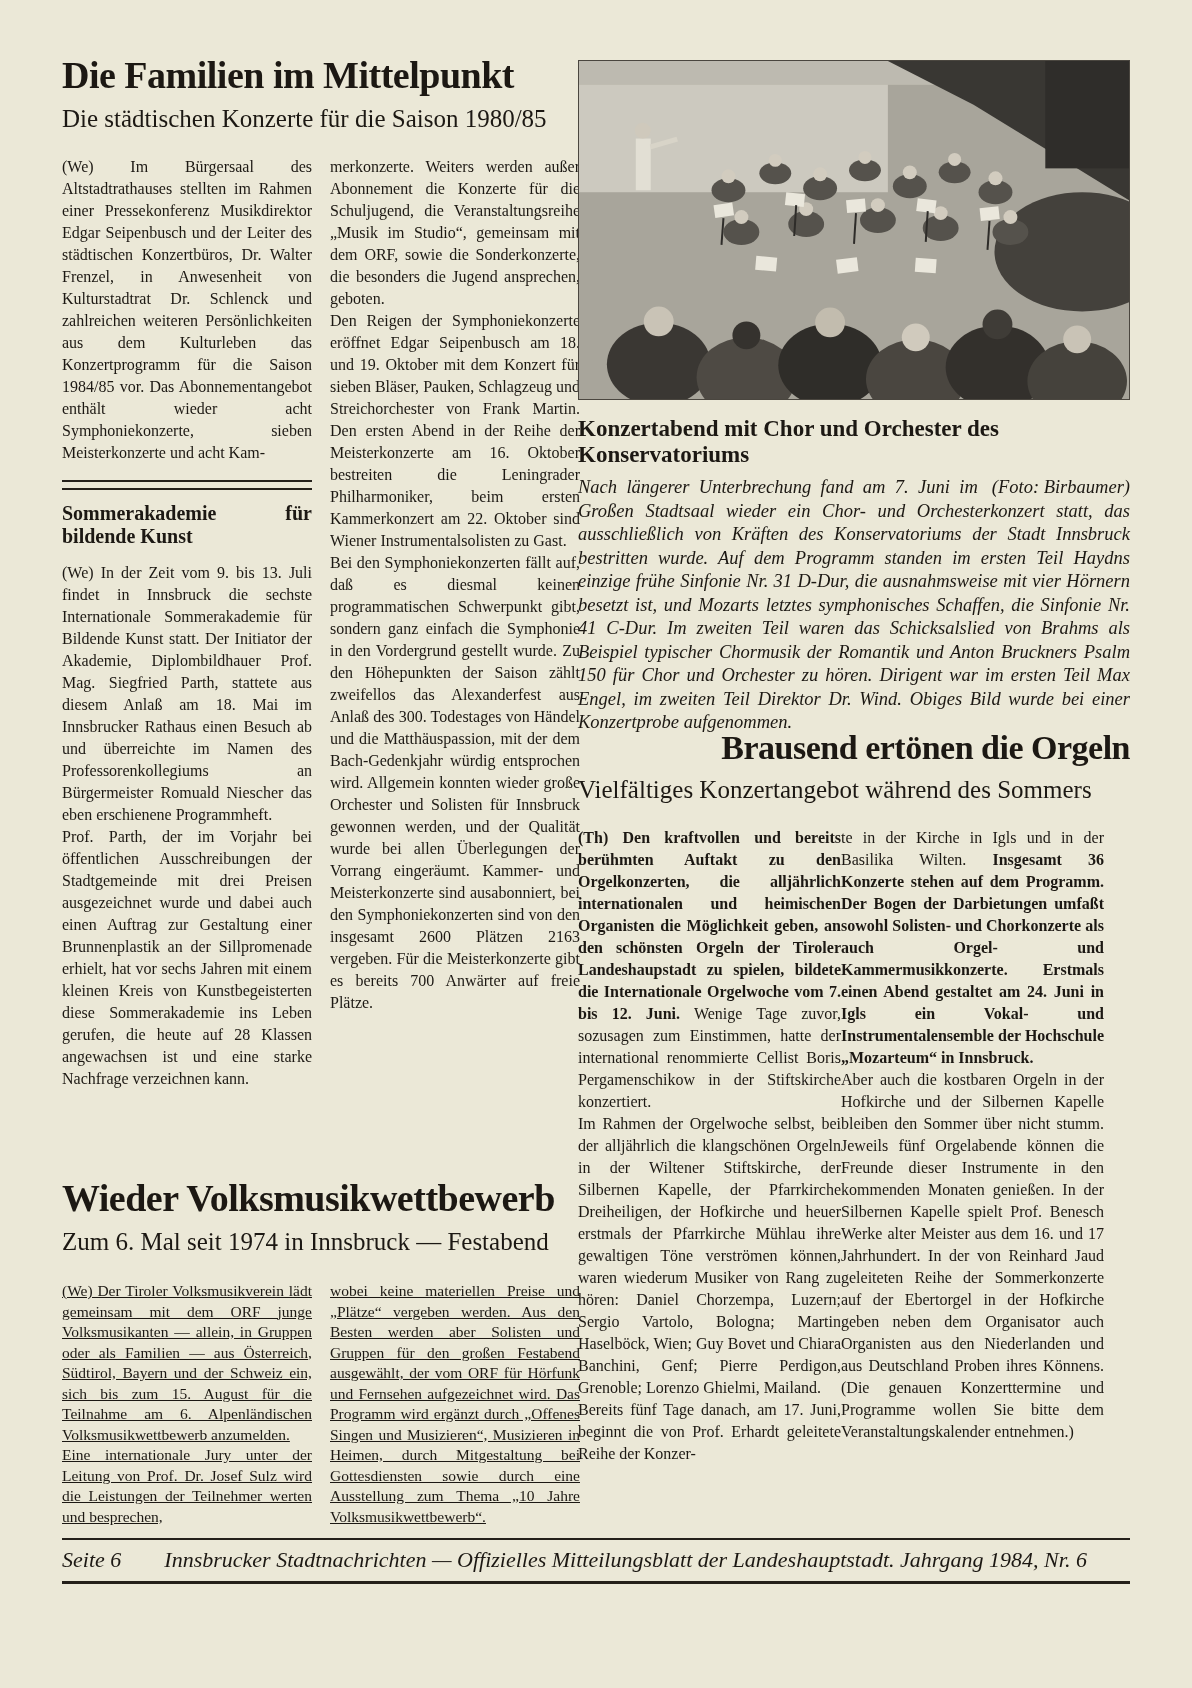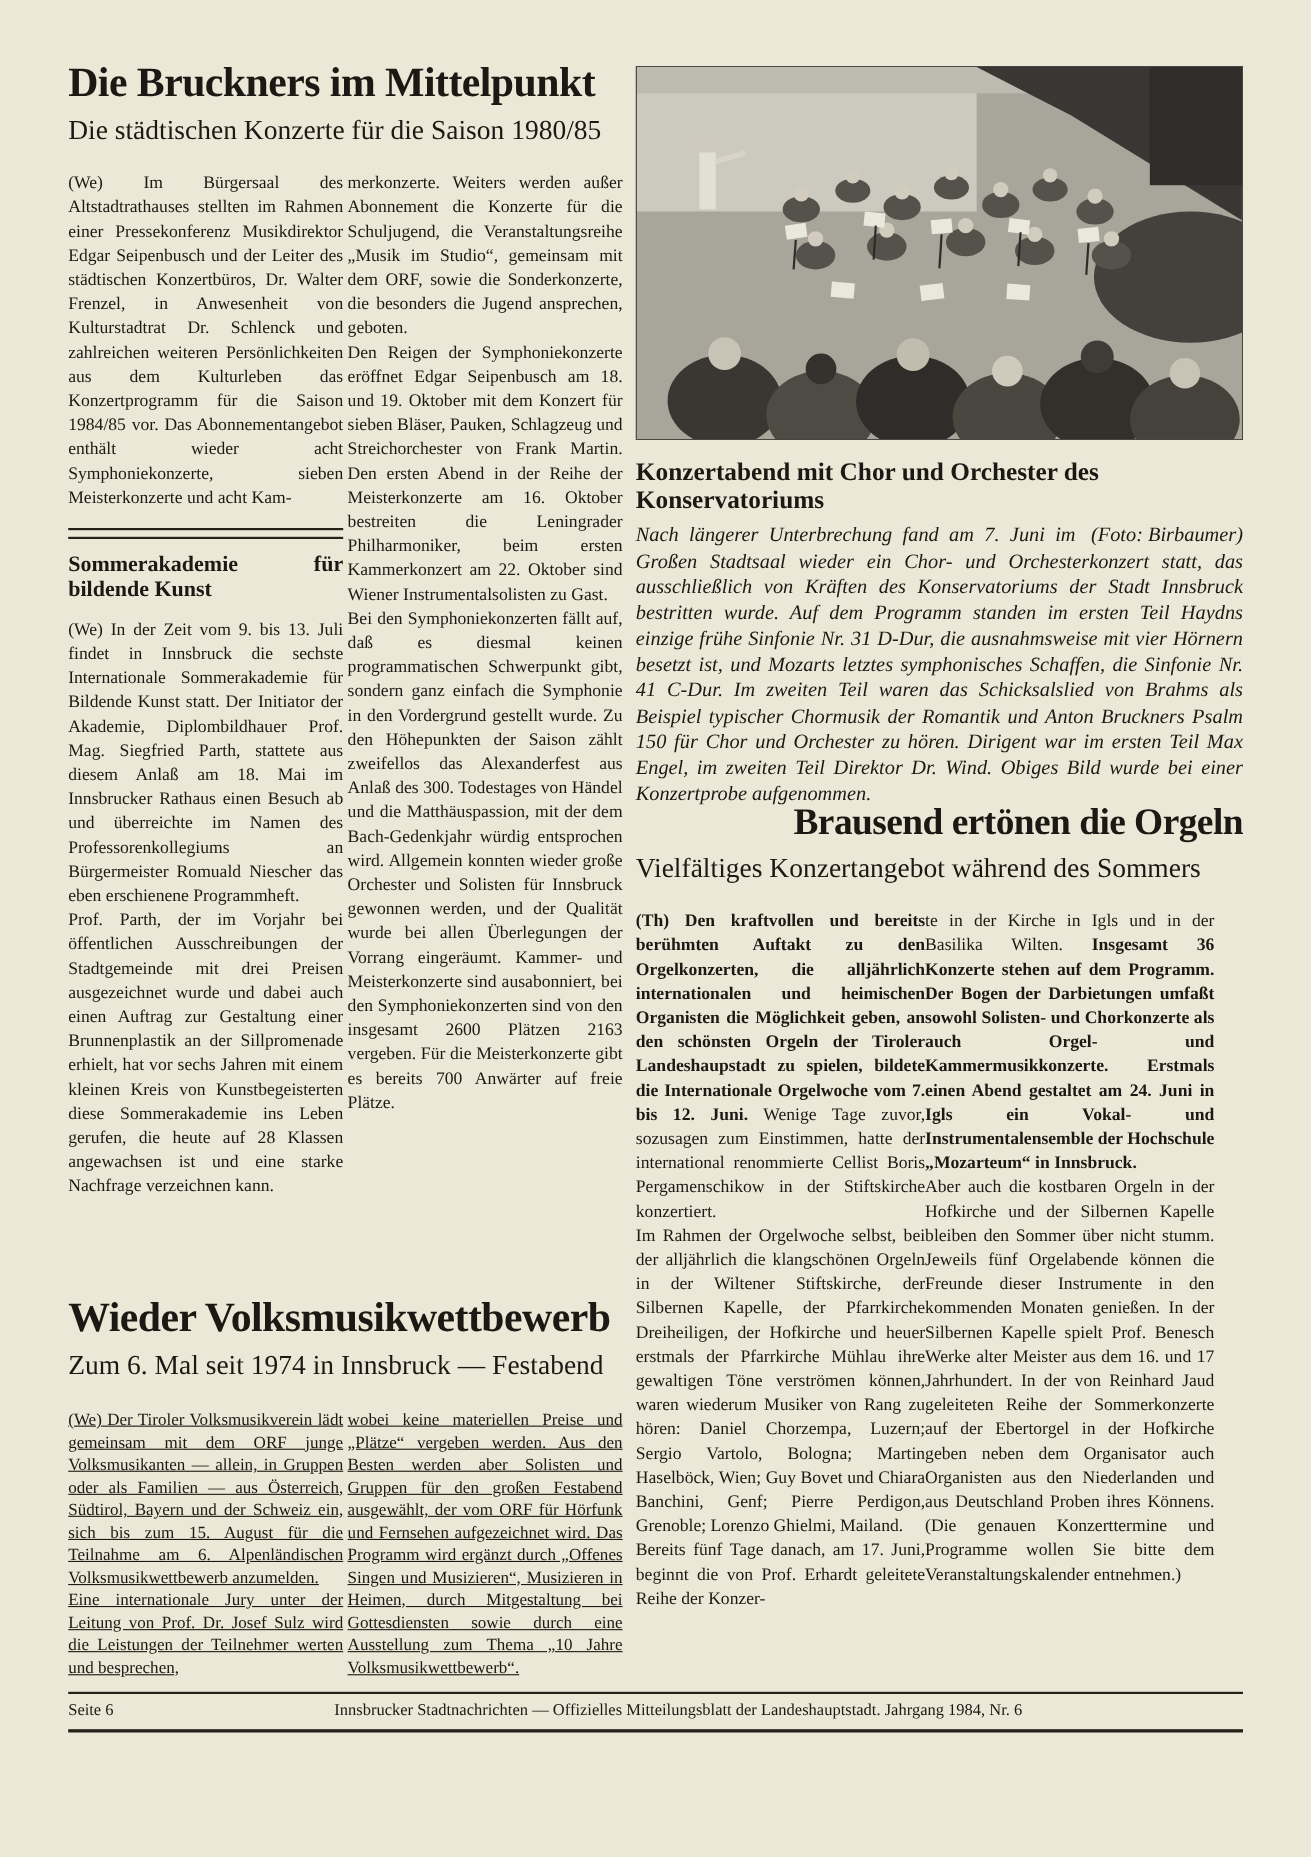--- a/index.html
+++ b/index.html
@@ -14,50 +14,51 @@
   .headline{font-weight:bold;margin:0;line-height:1.06;letter-spacing:-0.5px;}
   .h-big{font-size:38px;}
   .h-mid{font-size:34px;text-align:right;}
   .subhead{font-size:25px;margin:10px 0 0 0;line-height:1.15;}
   
   .cols{display:flex;margin-top:22px;}
   .col{text-align:justify;}
   .col p{margin:0;}
   .bodytext{font-size:16px;line-height:22px;}
   .smalltext{font-size:15.5px;line-height:20.5px;}
-  .gap18{gap:4px;}
+  .gap18{gap:18px;}
   .gap26{}
   .w250{width:250px;}
   .w263{width:263px;}
   
   .double-rule{border-top:2.5px solid #24201a;border-bottom:2.5px solid #24201a;height:6px;margin:16px 0 12px 0;}
   .section-title{font-size:20px;font-weight:bold;line-height:1.14;margin:0 0 14px 0;}
   
   .photo{width:552px;height:340px;border:1px solid #4a463f;box-sizing:border-box;background:#a8a59b;}
   .photo svg{display:block;width:100%;height:100%;}
   .cap-title{font-size:23px;font-weight:bold;margin:16px 0 0 0;}
   .cap-body{font-size:18.5px;font-style:italic;line-height:23.5px;text-align:justify;margin:8px 0 0 0;}
   .credit{float:right;padding-left:14px;}
   
   .page-footer{
     left:62px;top:1538px;width:1068px;
     background:#ebe8d7;
     border-top:2px solid #24201a;border-bottom:3px solid #24201a;
     padding:7px 0 8px 0;
     display:flex;align-items:flex-start;
-    font-size:15px;
+    font-size:22px;
+    font-style:italic;
   }
   .footer-center{flex:1;text-align:center;}
   strong{font-weight:bold;}
 </style>
 </head>
 <body>
 
 <section class="abs" style="left:62px;top:55px;width:518px;">
-  <h1 class="headline h-big">Die Bruckners im Mittelpunkt</h1>
+  <h1 class="headline h-big">Die Familien im Mittelpunkt</h1>
   <p class="subhead">Die städtischen Konzerte für die Saison 1980/85</p>
   <div class="cols gap18">
     <div class="col w250 bodytext">
       <p>(We) Im Bürgersaal des Altstadtrathauses stellten im Rahmen einer Pressekonferenz Musikdirektor Edgar Seipenbusch und der Leiter des städtischen Konzertbüros, Dr. Walter Frenzel, in Anwesenheit von Kulturstadtrat Dr. Schlenck und zahlreichen weiteren Persönlichkeiten aus dem Kulturleben das Konzertprogramm für die Saison 1984/85 vor. Das Abonnementangebot enthält wieder acht Symphoniekonzerte, sieben Meisterkonzerte und acht Kam-</p>
       <div class="double-rule"></div>
       <h2 class="section-title">Sommerakademie für bildende Kunst</h2>
       <p>(We) In der Zeit vom 9. bis 13. Juli findet in Innsbruck die sechste Internationale Sommerakademie für Bildende Kunst statt. Der Initiator der Akademie, Diplombildhauer Prof. Mag. Siegfried Parth, stattete aus diesem Anlaß am 18. Mai im Innsbrucker Rathaus einen Besuch ab und überreichte im Namen des Professorenkollegiums an Bürgermeister Romuald Niescher das eben erschienene Programmheft.</p>
       <p>Prof. Parth, der im Vorjahr bei öffentlichen Ausschreibungen der Stadtgemeinde mit drei Preisen ausgezeichnet wurde und dabei auch einen Auftrag zur Gestaltung einer Brunnenplastik an der Sillpromenade erhielt, hat vor sechs Jahren mit einem kleinen Kreis von Kunstbegeisterten diese Sommerakademie ins Leben gerufen, die heute auf 28 Klassen angewachsen ist und eine starke Nachfrage verzeichnen kann.</p>
     </div>
     <div class="col w250 bodytext">

